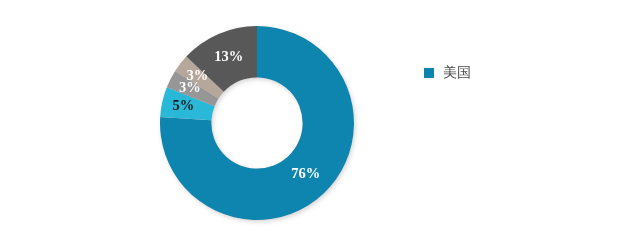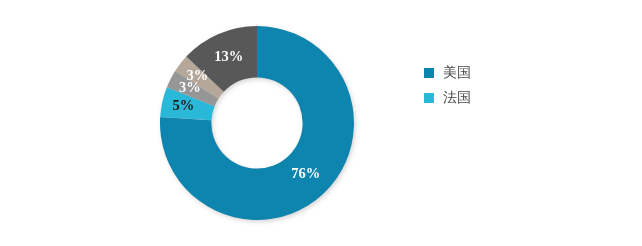--- a/index.html
+++ b/index.html
@@ -96,19 +96,15 @@
           <text x="68.69" y="31.57" class="slice-label light" fill="#ffffff">13%</text>
         </g>
     </svg>
   </div>
 
   <div class="legend" id="legend">
       <div class="legend-item">
         <span class="legend-swatch" style="background: rgb(11, 133, 174);"></span>
         <span class="legend-label">美国</span>
       </div>
-      <div class="legend-item">
-        <span class="legend-swatch" style="background: rgb(43, 184, 216);"></span>
-        <span class="legend-label">法国</span>
-      </div>
     </div>
 
 </div>
 
 </body></html>

